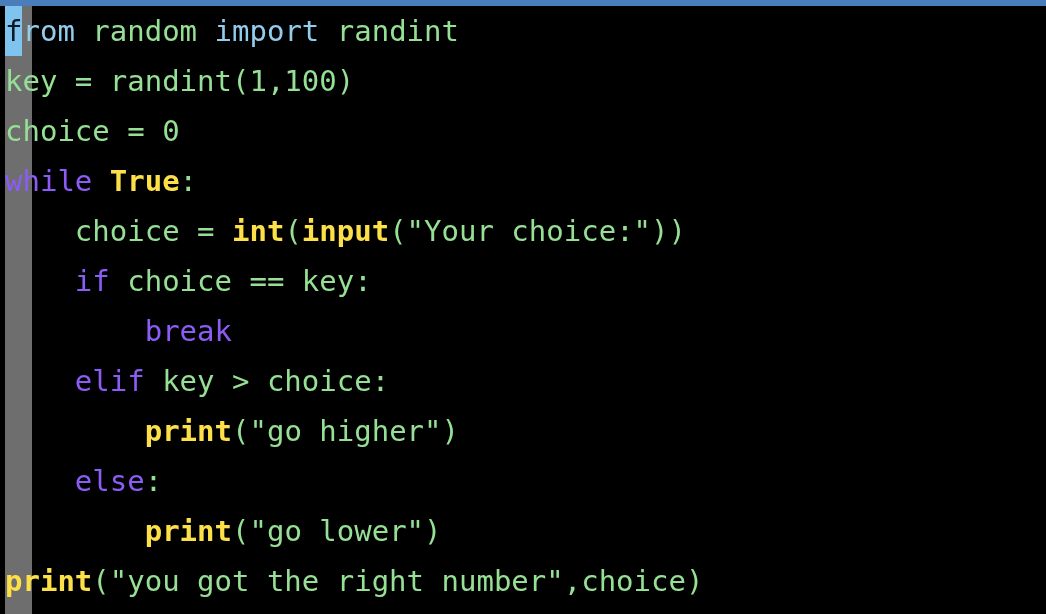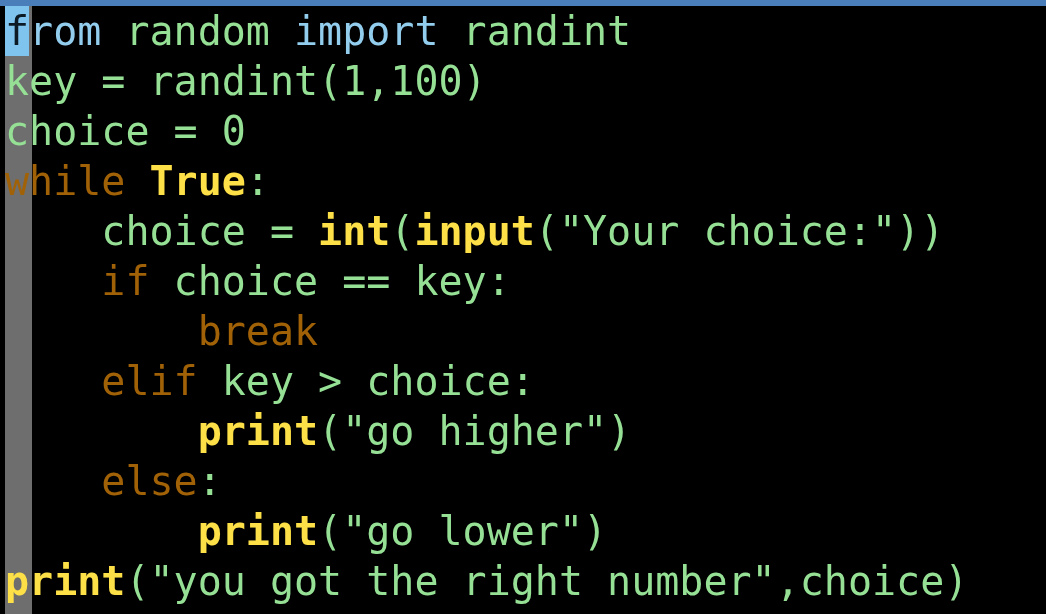--- a/index.html
+++ b/index.html
@@ -29,33 +29,33 @@
     width: 27px;
     height: 608px;
     background: #6e6e6e;
   }
   #code {
     position: absolute;
     left: 5px;
     top: 6px;
     width: 1041px;
     height: 608px;
-    font-size: 40px;
+    font-size: 29px;
     line-height: 50px;
     letter-spacing: 0px;
     white-space: pre;
     color: #8ae234;
   }
   .line {
     height: 50px;
     position: relative;
     white-space: pre;
   }
   .tok { white-space: pre; }
-  .kw      { color: #a16207; }        
+  .kw      { color: #8b5cf6; }        
   .kw2     { color: #93cdee; }        
   .builtin { color: #fde047; font-weight: bold; }  
   .plain   { color: #96e096; }        
   .cursor {
     background: #7fc3ef;
     color: #0b1a24;
     display: inline-block;
   }
 </style>
 </head>

